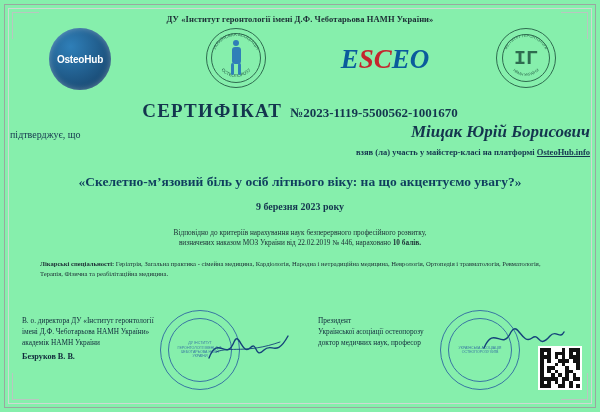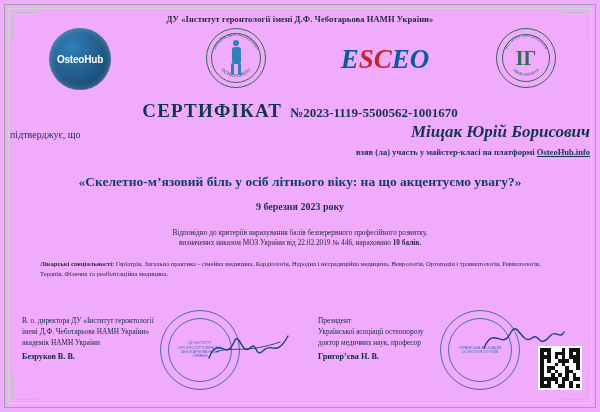--- a/index.html
+++ b/index.html
@@ -7,21 +7,21 @@
     padding: 0;
     background: #ffffff;
   }
   body {
     font-family: "Liberation Serif", serif;
   }
   .certificate {
     position: relative;
     width: 600px;
     height: 412px;
-    background: #f0abfc;
+    background: #86efac;
     box-sizing: border-box;
     overflow: hidden;
   }
   .border-outer {
     position: absolute;
     left: 4px;
     top: 4px;
     right: 4px;
     bottom: 4px;
     border: 1px solid #9aa7a0;
@@ -177,21 +177,21 @@
     inset: 6px;
     border-radius: 50%;
     border: 1px solid #2e6b4f;
   }
   .seal3-mono {
     position: absolute;
     inset: 0;
     display: flex;
     align-items: center;
     justify-content: center;
-    font-family: Liberation Serif, serif;
+    font-family: Liberation Mono, monospace;
     font-size: 20px;
     font-weight: bold;
     color: #2e6b4f;
   }
 
   
   .cert-title-row {
     text-align: center;
     margin-top: 10px;
   }
@@ -469,21 +469,21 @@
 
     <div class="participation">
       <span>взяв (ла) участь у майстер-класі на платформі </span><span class="link">OsteoHub.info</span>
     </div>
 
     <div class="topic">«Скелетно-м’язовий біль у осіб літнього віку: на що акцентуємо увагу?»</div>
 
     <div class="date">9 березня 2023 року</div>
 
     <div class="criteria">
-      <span>Відповідно до критеріїв нарахування балів безперервного професійного розвитку,</span><br>
+      <span>Відповідно до критеріїв нарахування наук безперервного професійного розвитку,</span><br>
       <span>визначених наказом МОЗ України від 22.02.2019 № 446, нараховано </span><b>10 балів.</b>
     </div>
 
     <div class="specialties">
       <b>Лікарські спеціальності:</b><span> Геріатрія, Загальна практика - сімейна медицина, Кардіологія, Народна і нетрадиційна медицина, Неврологія, Ортопедія і травматологія, Ревматологія, Терапія, Фізична та реабілітаційна медицина.</span>
     </div>
 
     <div class="sig-area">
 
       <div class="stamp">
@@ -509,21 +509,20 @@
         <div>В. о. директора ДУ «Інститут геронтології</div>
         <div>імені Д.Ф. Чеботарьова НАМН України»</div>
         <div>академік НАМН України</div>
         <div class="sig-name">Безруков В. В.</div>
       </div>
 
       <div class="sig-right">
         <div>Президент</div>
         <div>Української асоціації остеопорозу</div>
         <div>доктор медичних наук, професор</div>
-        <div class="sig-name">Григор’єва Н. В.</div>
       </div>
 
       <div class="qr">
         <div class="qr-grid" id="qr-grid">
             <i class="on"></i>
             <i class="on"></i>
             <i class="on"></i>
             <i></i>
             <i></i>
             <i></i>

